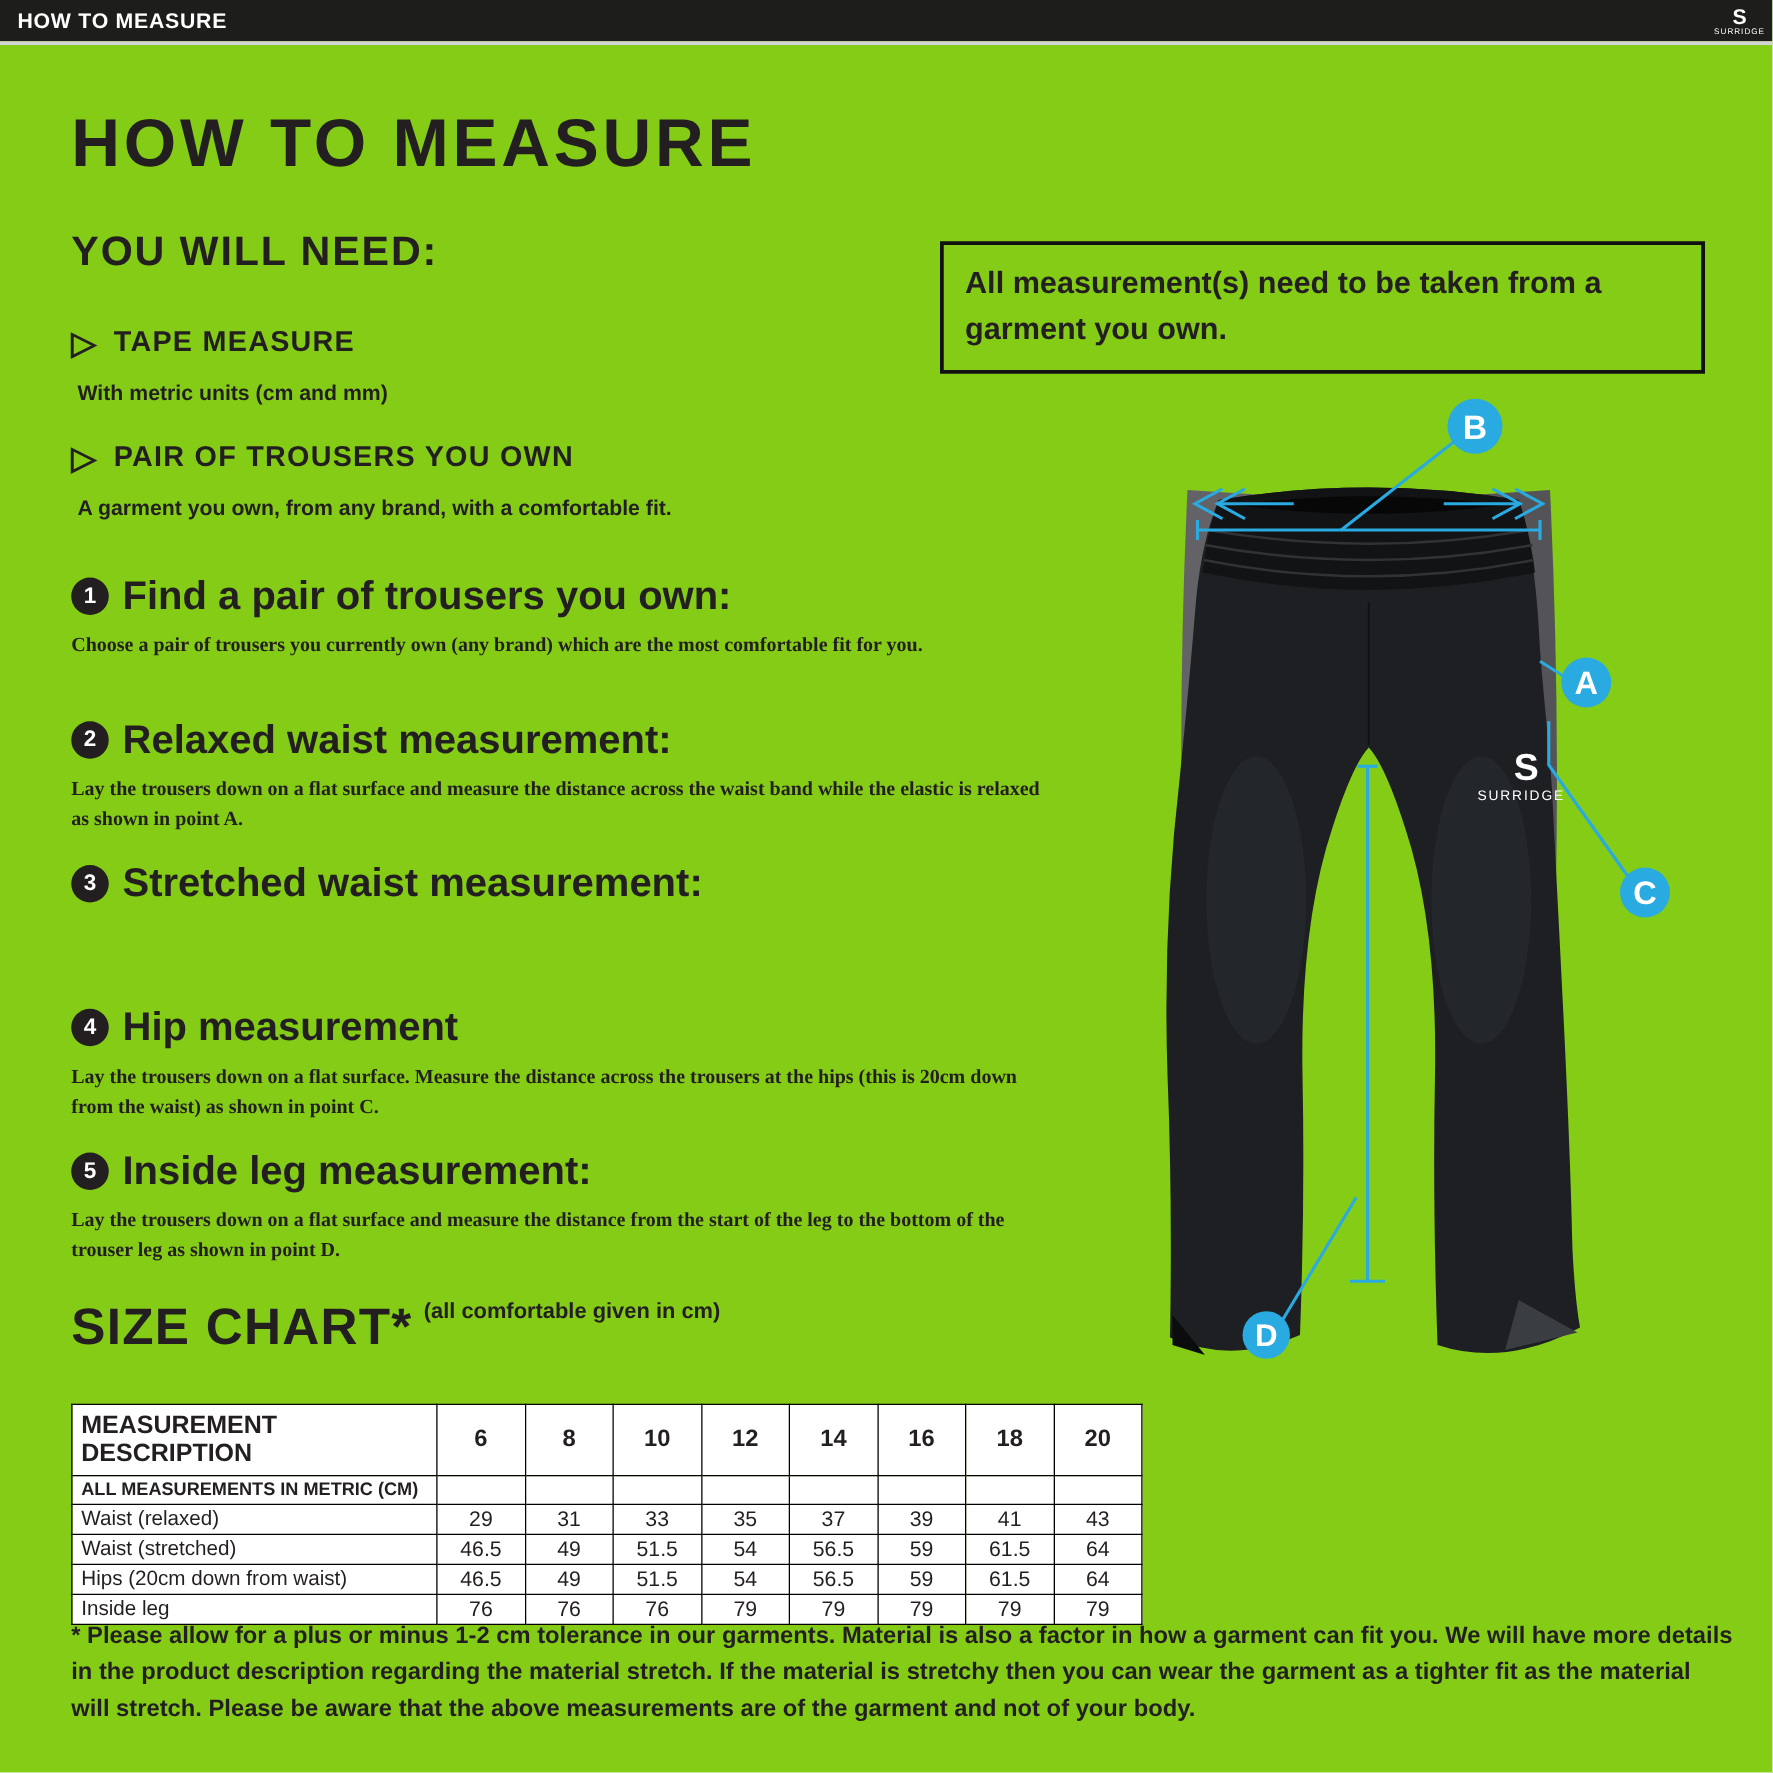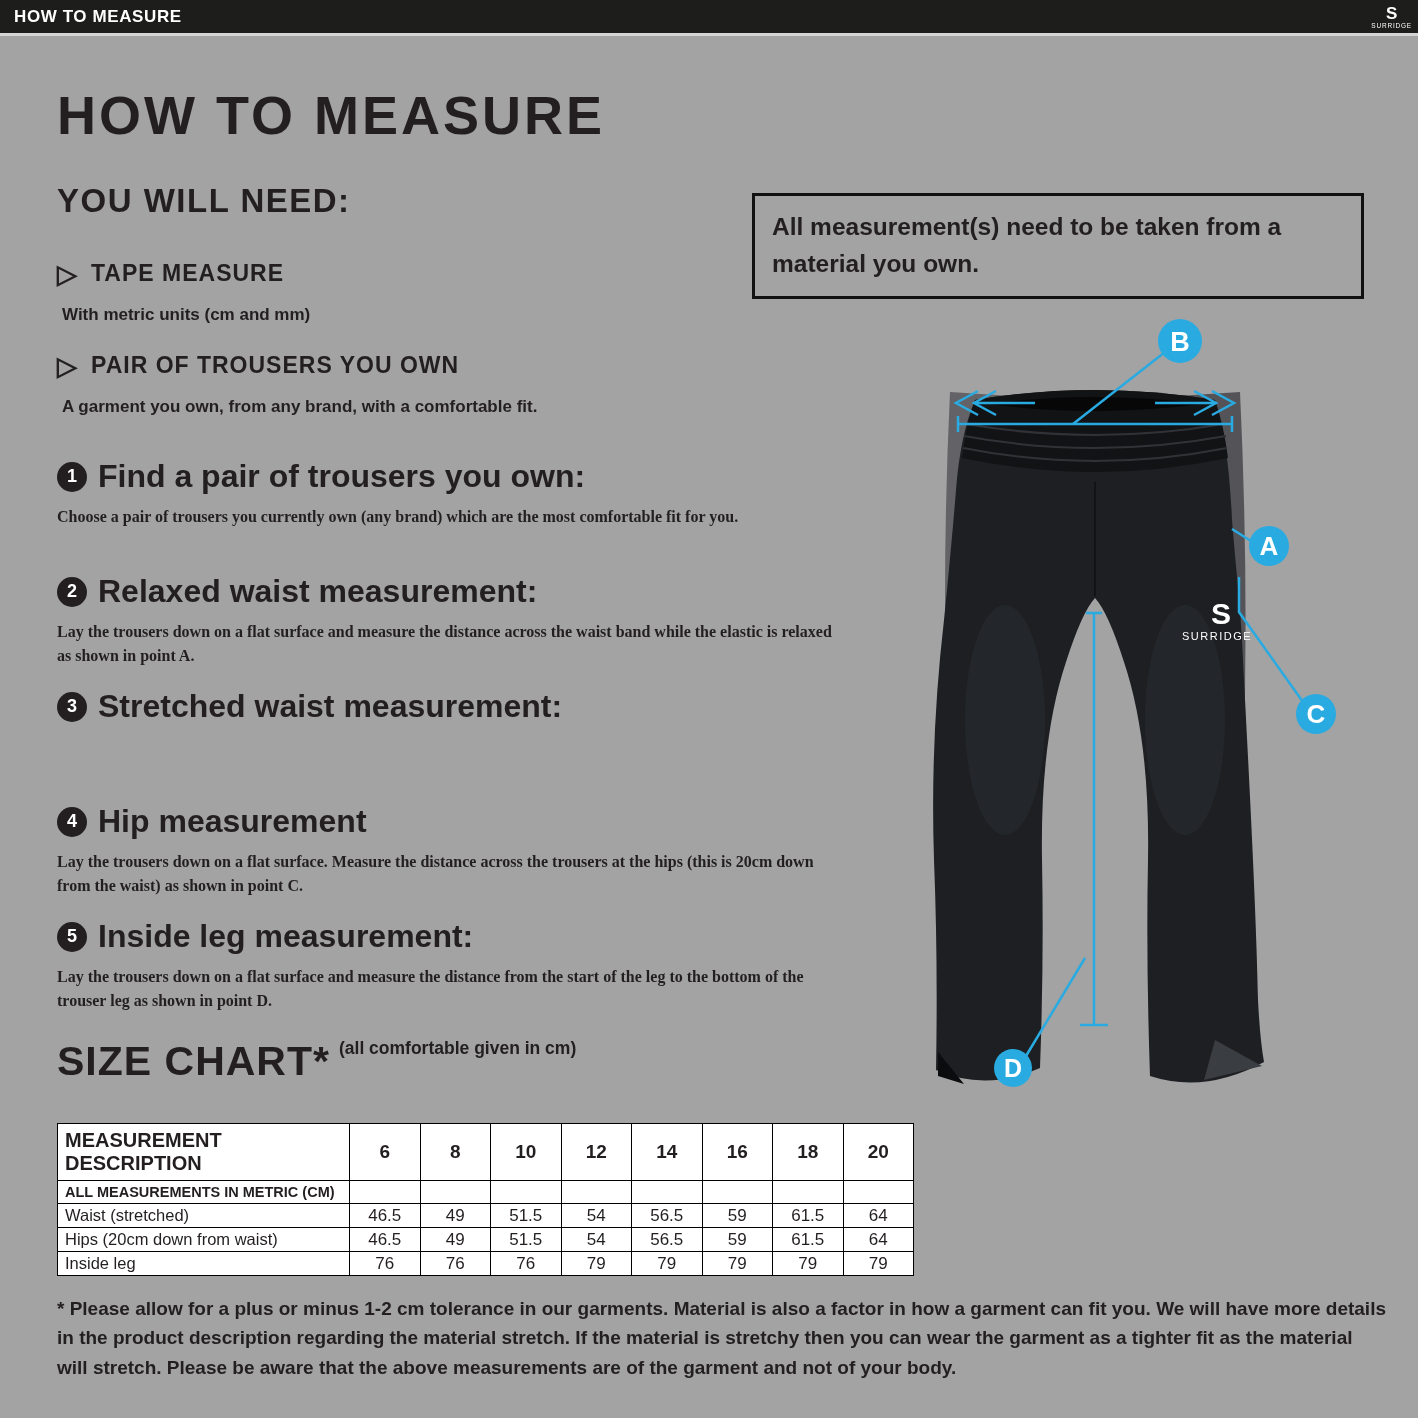--- a/index.html
+++ b/index.html
@@ -1,17 +1,17 @@
 <!DOCTYPE html>
 <html><head>
 <meta charset="utf-8">
 <style>
   html,body{margin:0;padding:0;background:#fff;}
   body{width:1418px;height:1418px;font-family:"Liberation Sans",sans-serif;color:#231f20;}
-  .page{position:relative;width:1418px;height:1418px;overflow:hidden;background:#a3a3a3;}
+  .page{position:relative;width:1418px;height:1418px;overflow:hidden;background:#84cc16;}
 
   
   .topbar{position:absolute;left:0;top:0;width:1418px;height:33px;background:#1d1d1b;
           display:flex;align-items:center;justify-content:space-between;box-sizing:border-box;
           padding:0 6px 0 14px;}
   .topbar-title{color:#fff;font-weight:bold;font-size:17px;letter-spacing:.6px;}
   .brand{display:flex;flex-direction:column;align-items:center;line-height:1;color:#fff;margin-top:2px;}
   .brand-s{font-weight:bold;font-size:17px;}
   .brand-text{font-size:6.5px;letter-spacing:.8px;margin-top:1px;}
   .divider{position:absolute;top:33px;left:0;width:1418px;height:3px;background:#d4d4d4;}
@@ -116,21 +116,21 @@
   </div>
 
   <div class="step" style="top:918px;">
     <div class="step-head">
       <span class="step-num">5</span>
       <span class="step-title">Inside leg measurement:</span>
     </div>
     <div class="step-desc">Lay the trousers down on a flat surface and measure the distance from the start of the leg to the bottom of the trouser leg as shown in point D.</div>
   </div>
 
-  <div class="note-box">All measurement(s) need to be taken from a material you own.</div>
+  <div class="note-box">All measurement(s) need to be taken from a garment you own.</div>
 
   <svg class="figure" viewBox="878 300 534 822">
 
     <path d="M950,392 L1012,396 L1000,560 Q992,700 980,810 L950,810 Q940,600 950,392 Z" fill="#636367"></path>
     <path d="M1240,392 L1178,396 L1190,560 Q1198,700 1210,810 L1242,810 Q1250,600 1240,392 Z" fill="#545458"></path>
 
     <path d="M975,400 Q1095,380 1215,400
              C1224,428 1230,470 1232,520
              C1236,570 1240,600 1242,640
              C1248,760 1256,900 1258,1000
@@ -223,20 +223,31 @@
       <td class="blank"></td>
       <td class="blank"></td>
       <td class="blank"></td>
       <td class="blank"></td>
       <td class="blank"></td>
       <td class="blank"></td>
       <td class="blank"></td>
       <td class="blank"></td>
     </tr>
     <tr>
+      <td class="rowlabel">Waist (relaxed)</td>
+      <td class="val">29</td>
+      <td class="val">31</td>
+      <td class="val">33</td>
+      <td class="val">35</td>
+      <td class="val">37</td>
+      <td class="val">39</td>
+      <td class="val">41</td>
+      <td class="val">43</td>
+    </tr>
+    <tr>
       <td class="rowlabel">Waist (stretched)</td>
       <td class="val">46.5</td>
       <td class="val">49</td>
       <td class="val">51.5</td>
       <td class="val">54</td>
       <td class="val">56.5</td>
       <td class="val">59</td>
       <td class="val">61.5</td>
       <td class="val">64</td>
     </tr>

